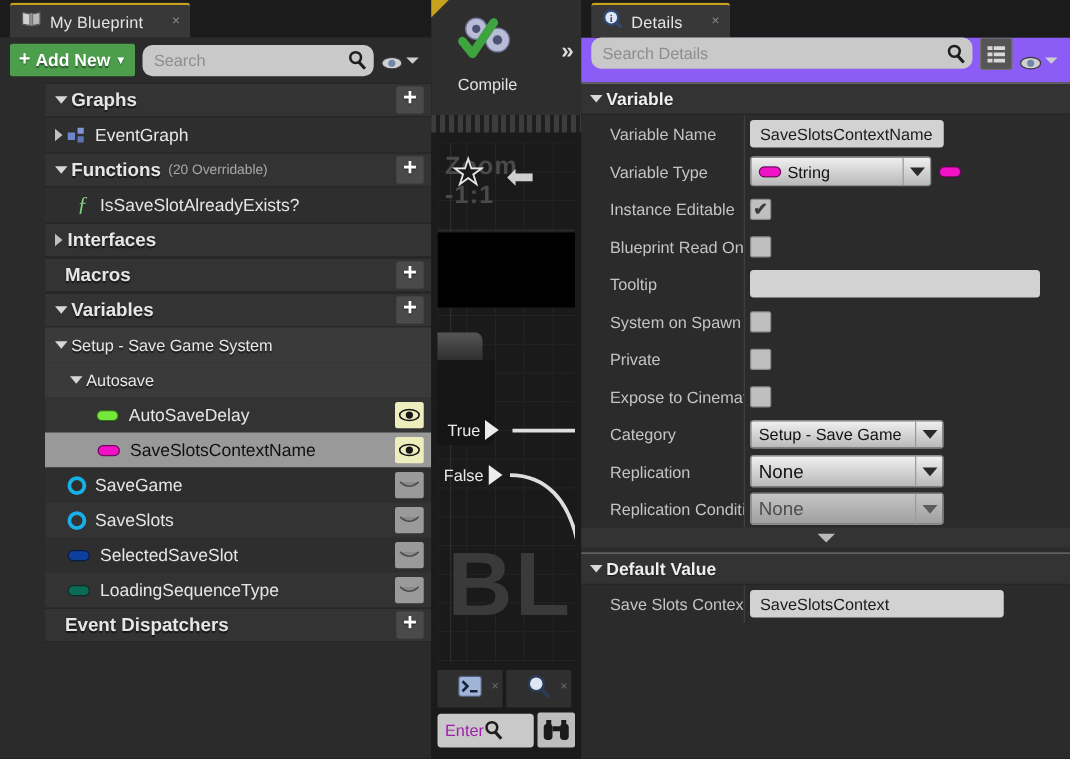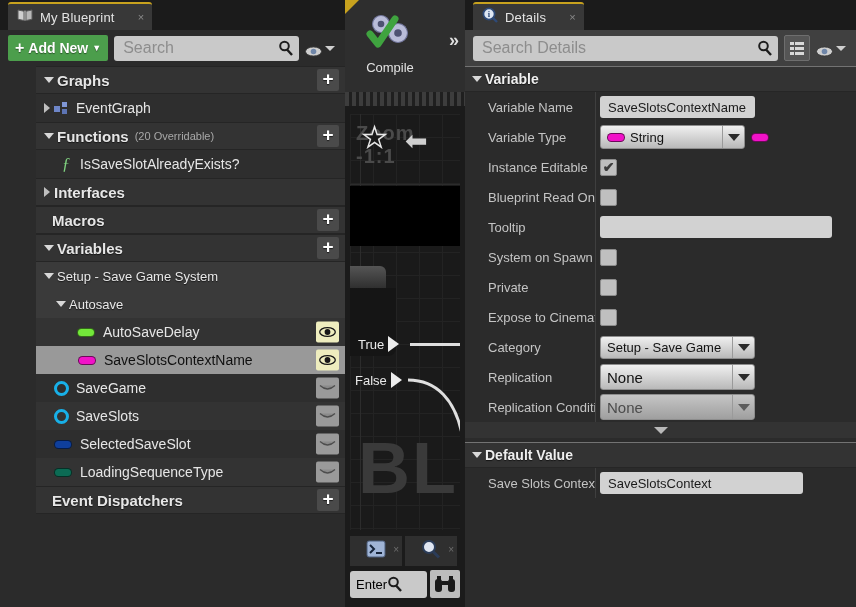--- a/index.html
+++ b/index.html
@@ -31,23 +31,23 @@
   }
   .addnew {
     height: 26px; background: #4c9e4c; border-radius: 2px;
     color: #fff; font-size: 14px; font-weight: bold;
     display: flex; align-items: center; gap: 4px; padding: 0 7px;
     text-shadow: 0 1px 1px rgba(0,0,0,.45);
   }
   .addnew .plus { font-size: 16px; line-height: 1; }
   .addnew .caret { font-size: 9px; }
   .searchbox {
-    flex: 1; height: 25px; background: #c9c9c9; border-radius: 3px;
+    flex: 1; height: 25px; background: #c9c9c9; border-radius: 8px;
     display: flex; align-items: center; padding: 0 5px 0 9px;
-    color: #8d8d8d; font-size: 16px; position: relative;
+    color: #8d8d8d; font-size: 13px; position: relative;
   }
   .searchbox .txt { flex: 1; }
   .mag { width: 16px; height: 16px; flex: 0 0 16px; }
   .eyebtn { display: flex; align-items: center; gap: 3px; padding-right: 2px; }
   .eye-sm { width: 17px; height: 11px; }
   .tri-down { width: 0; height: 0; border-left: 5px solid transparent;
               border-right: 5px solid transparent; border-top: 5px solid #cfcfcf; }
 
   
   .tree { position: relative; margin-left: 36px; }
@@ -132,28 +132,28 @@
                font-size: 72px; font-weight: bold; letter-spacing: 2px;
                line-height: 1; font-family: "Liberation Sans", sans-serif; }
   #bottomtabs { position: absolute; left: 5px; top: 536px; width: 110px; height: 71px; }
   .btab { position: absolute; top: 0; width: 52px; height: 30px; background: #2f2f2f;
           display: flex; align-items: center; justify-content: center; }
   .btab .x { position: absolute; right: 3px; top: 8px; color: #6d6d6d; font-size: 10px; }
   .bottombar { position: absolute; left: 0; top: 32px; width: 110px; height: 32px;
                display: flex; align-items: center; gap: 3px; }
   .bsearch { flex: 1; height: 27px; background: #c9c9c9; border-radius: 3px;
              display: flex; align-items: center; padding: 0 3px 0 6px;
-             color: #000000; font-size: 13px; }
+             color: #a21caf; font-size: 13px; }
   .binoc { width: 30px; height: 28px; background: #bdbdbd; border-radius: 2px;
            display: flex; align-items: center; justify-content: center; }
 
   
   #details { left: 465px; top: 0; width: 391px; height: 607px; background: #2b2b2b; }
-  #det-toolbar { height: 36px; display: flex; align-items: center; gap: 6px;
-                 padding: 0 8px; background: #404040; }
+  #det-toolbar { height: 36px; display: flex; gap: 6px;
+                 padding: 0 8px; background: #8b5cf6; }
   .gridbtn { width: 26px; height: 26px; background: #555; border: 1px solid #6e6e6e;
              border-radius: 2px; display: flex; align-items: center; justify-content: center; }
   .det-section { height: 26px; background: #333333; display: flex; align-items: center;
                  padding-left: 7px; color: #efefef; font-weight: bold; font-size: 14px;
                  border-top: 1px solid #737373; border-bottom: 1px solid #262626;
                  text-shadow: 0 1px 1px rgba(0,0,0,.6); position: relative; }
   .det-rows { position: relative; }
   .det-col-div { position: absolute; left: 130px; top: 0; bottom: 0; width: 1px;
                  background: #3f3f3f; }
   .det-row { display: flex; align-items: center; min-height: 30px; position: relative; }

